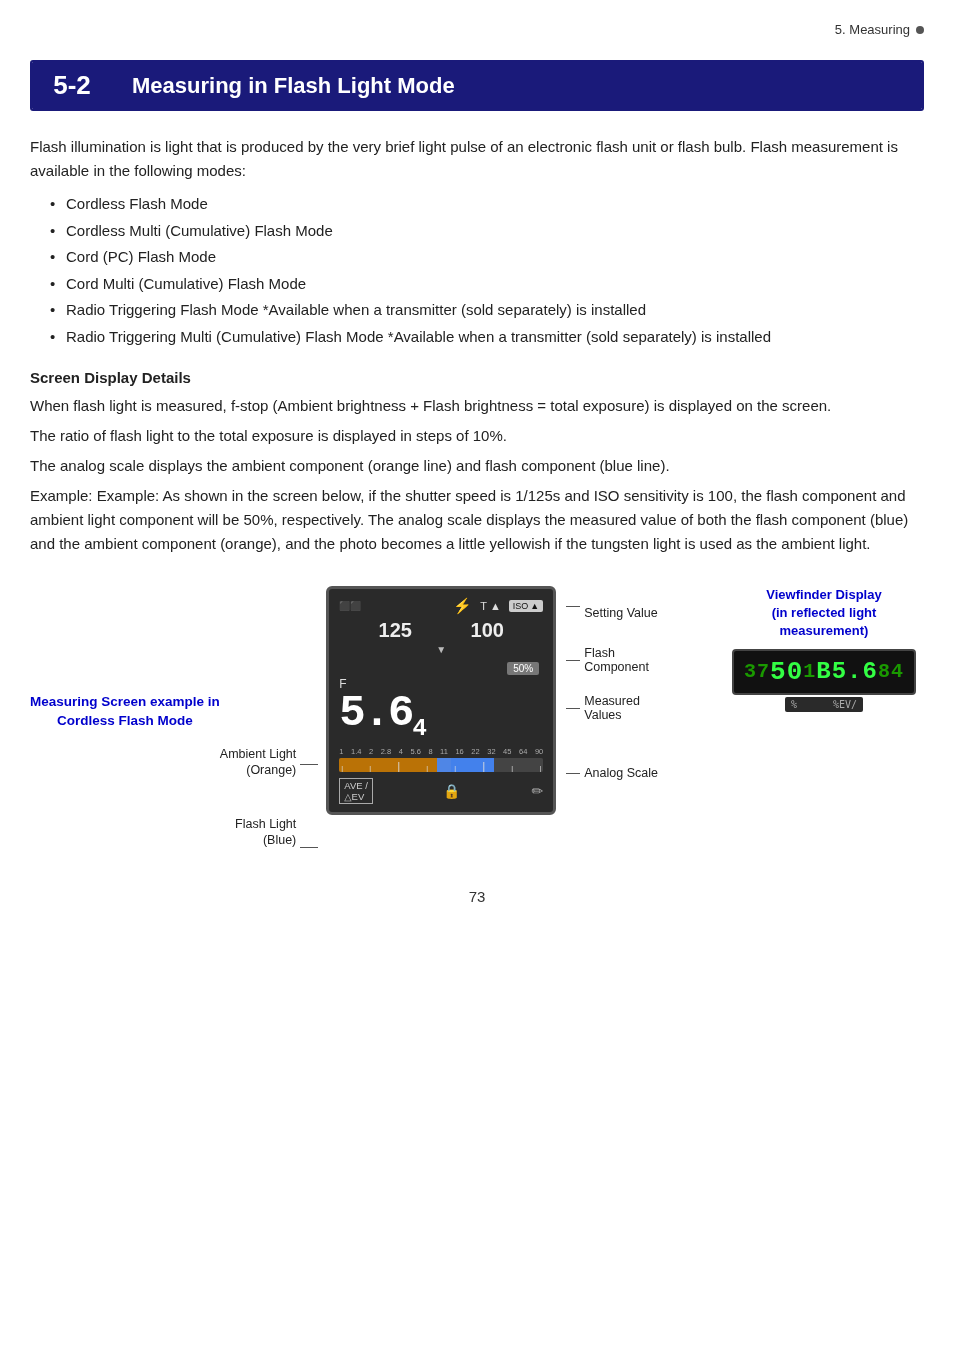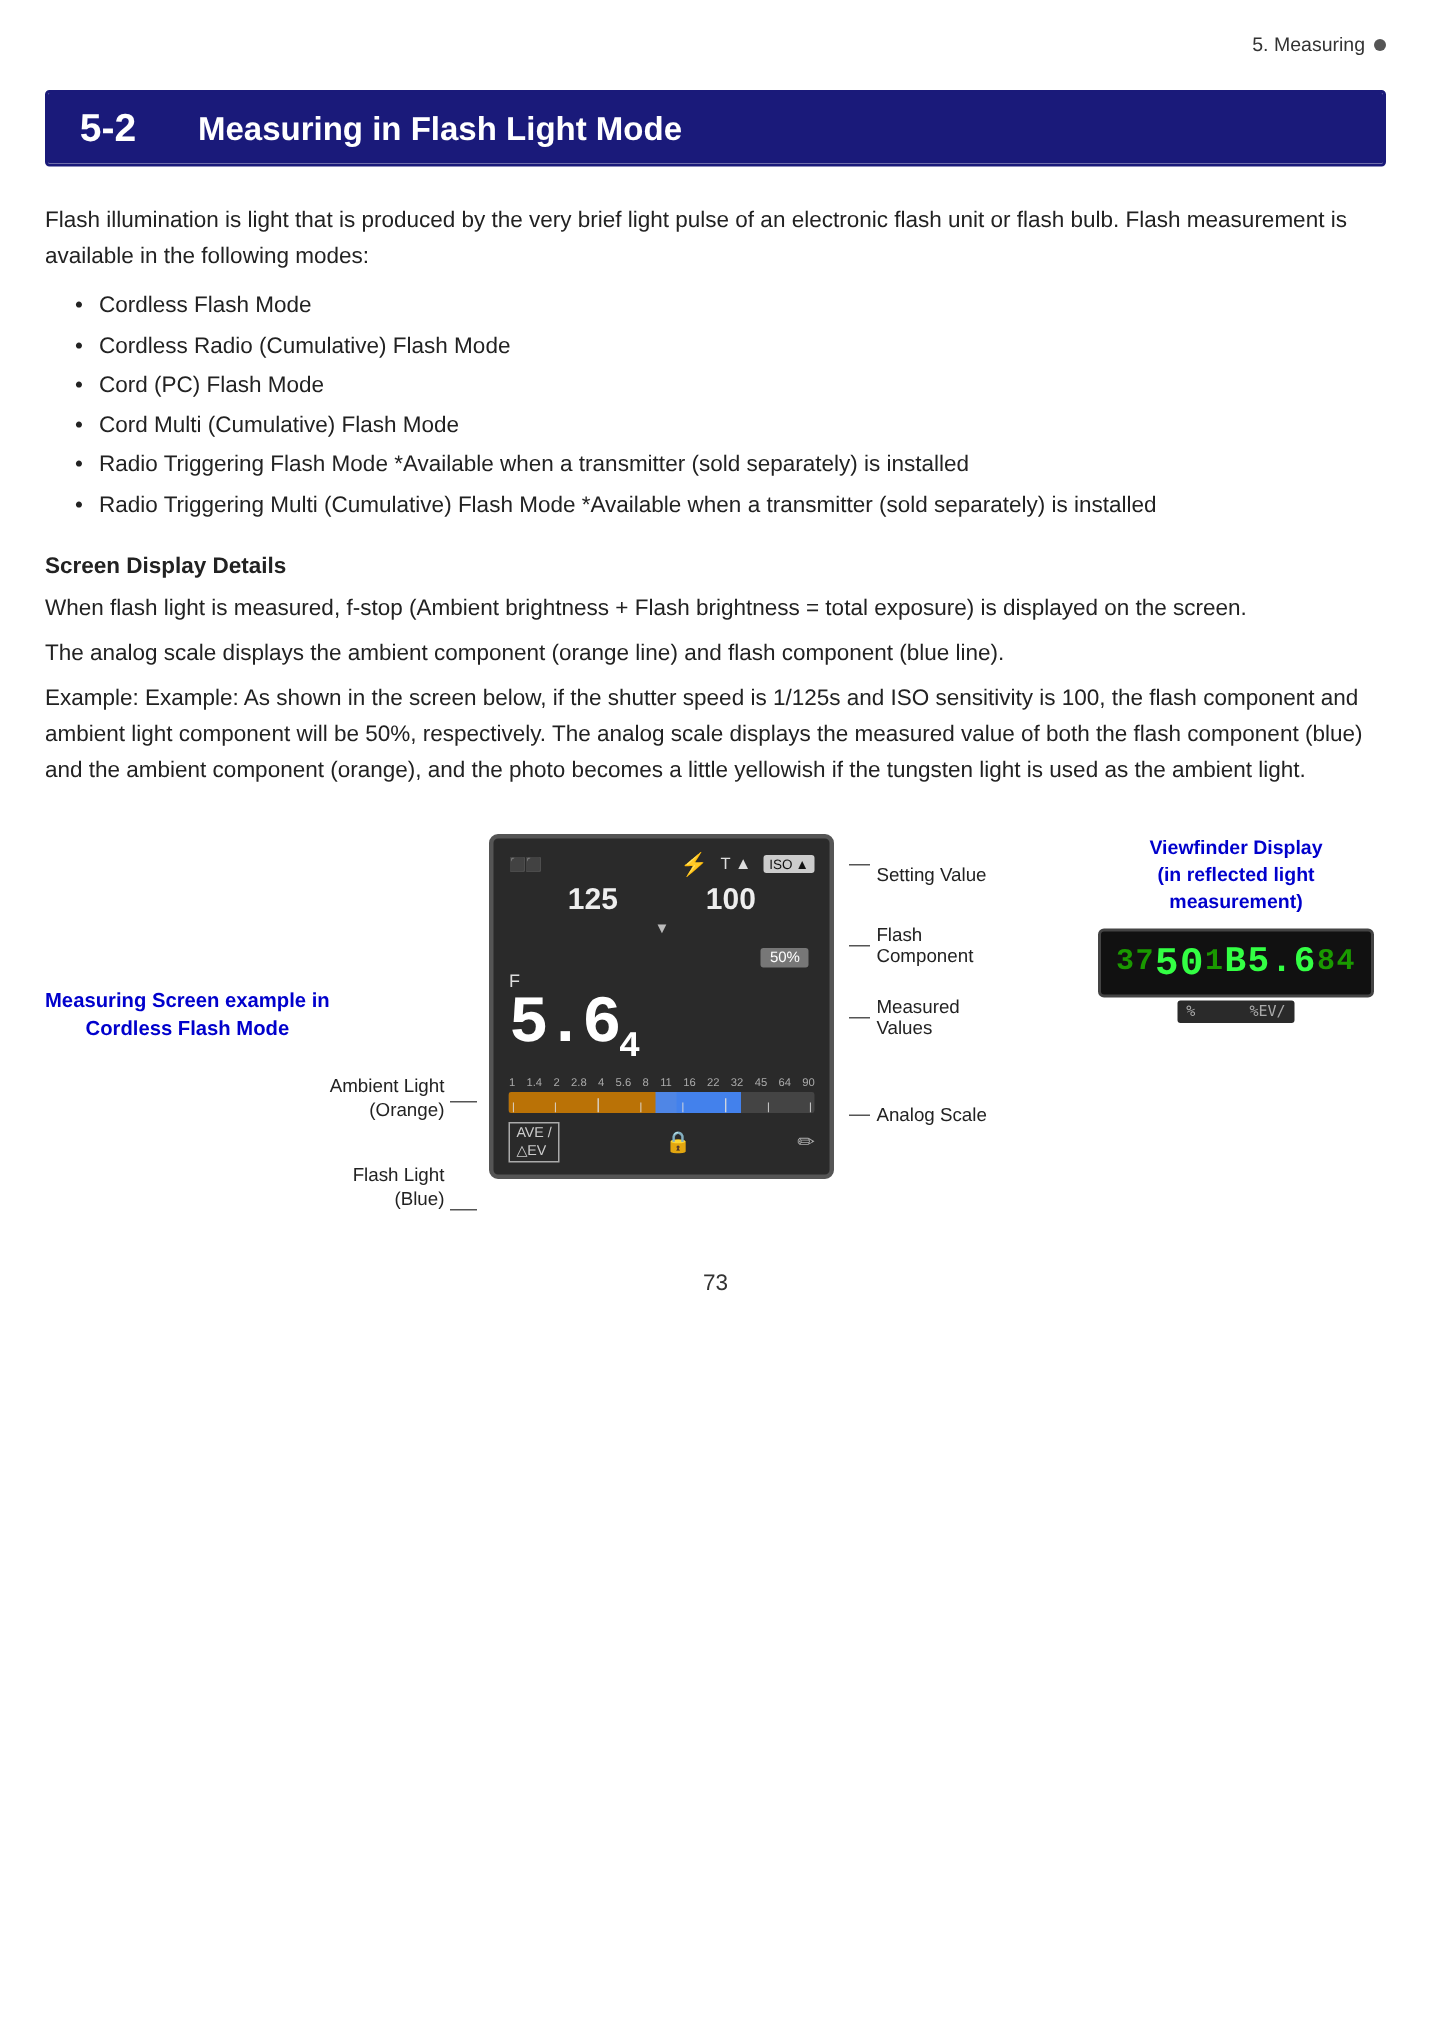--- a/index.html
+++ b/index.html
@@ -185,46 +185,47 @@
   <div class="title-number">5-2</div>
   <div class="title-text">Measuring in Flash Light Mode</div>
 </div>
 
 <div class="content">
 
   <p class="intro-para">Flash illumination is light that is produced by the very brief light pulse of an electronic flash unit or flash bulb. Flash measurement is available in the following modes:</p>
 
   <ul class="bullet-list">
     <li><span>Cordless Flash Mode</span></li>
-    <li><span>Cordless Radio (Cumulative) Flash Mode</span></li>
+    <li><span>Cordless Multi (Cumulative) Flash Mode</span></li>
     <li><span>Cord (PC) Flash Mode</span></li>
     <li><span>Cord Multi (Cumulative) Flash Mode</span></li>
     <li><span>Radio Triggering Flash Mode *Available when a transmitter (sold separately) is installed</span></li>
     <li><span>Radio Triggering Multi (Cumulative) Flash Mode *Available when a transmitter (sold separately) is installed</span></li>
   </ul>
 
   <p class="section-heading">Screen Display Details</p>
   <p class="body-para">When flash light is measured, f-stop (Ambient brightness + Flash brightness = total exposure) is displayed on the screen.</p>
+  <p class="body-para">The ratio of flash light to the total exposure is displayed in steps of 10%.</p>
   <p class="body-para">The analog scale displays the ambient component (orange line) and flash component (blue line).</p>
   <p class="body-para">Example: <span>Example: As shown in the screen below, if the shutter speed is 1/125s and ISO sensitivity is 100, the flash component and ambient light component will be 50%, respectively. The analog scale displays the measured value of both the flash component (blue) and the ambient component (orange), and the photo becomes a little yellowish if the tungsten light is used as the ambient light.</span></p>
 
 </div>
 
 <div class="diagram-area">
 
   <div style="flex:1; display:flex; flex-direction:row; align-items:center;">
 
     <div class="diagram-caption">
       <span>Measuring Screen example in</span><br>
       <span>Cordless Flash Mode</span>
     </div>
 
     <div style="position:relative; display:flex; align-items:flex-start; gap:0;">
 
-      <div style="display:flex; flex-direction:column; justify-content:flex-end; padding-right:8px; text-align:right; font-size:12.5px; padding-top:160px; gap:14px;">
+      <div style="display:flex; flex-direction:column; justify-content:flex-end; padding-right:8px; text-align:right; font-size:12.5px; padding-top:160px; gap:25px;">
         <div style="display:flex; align-items:center; gap:4px; justify-content:flex-end;">
           <span style="line-height:1.3;">Ambient Light<br>(Orange)</span>
           <div style="width:18px; height:1px; background:#555; margin-top:4px;"></div>
         </div>
         <div style="display:flex; align-items:flex-end; gap:4px; justify-content:flex-end; margin-top:12px;">
           <span style="line-height:1.3;">Flash Light<br>(Blue)</span>
           <div style="width:18px; height:1px; background:#555; margin-top:4px;"></div>
         </div>
       </div>
 

